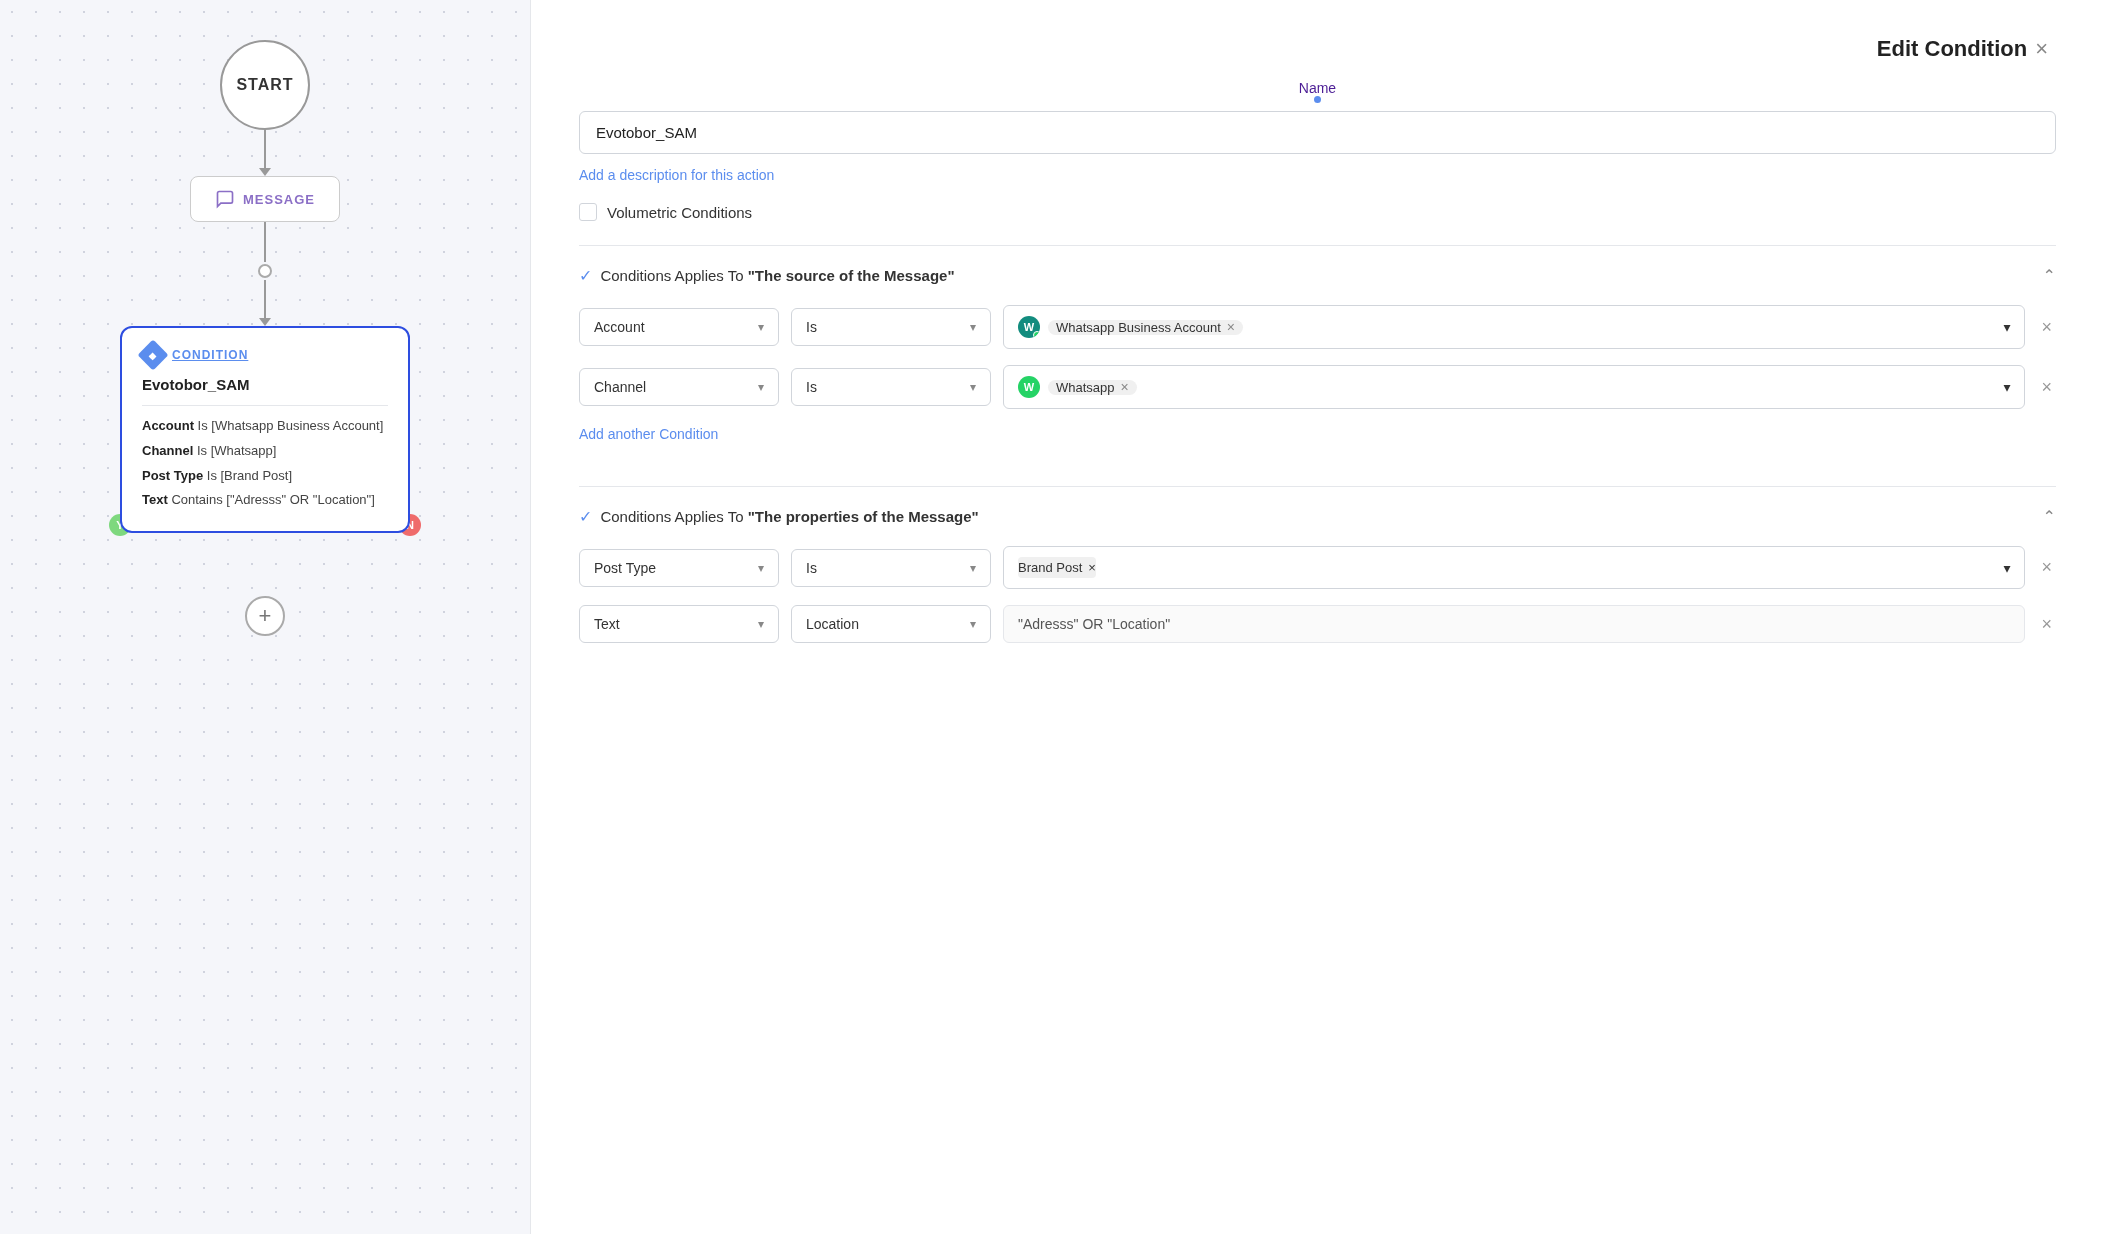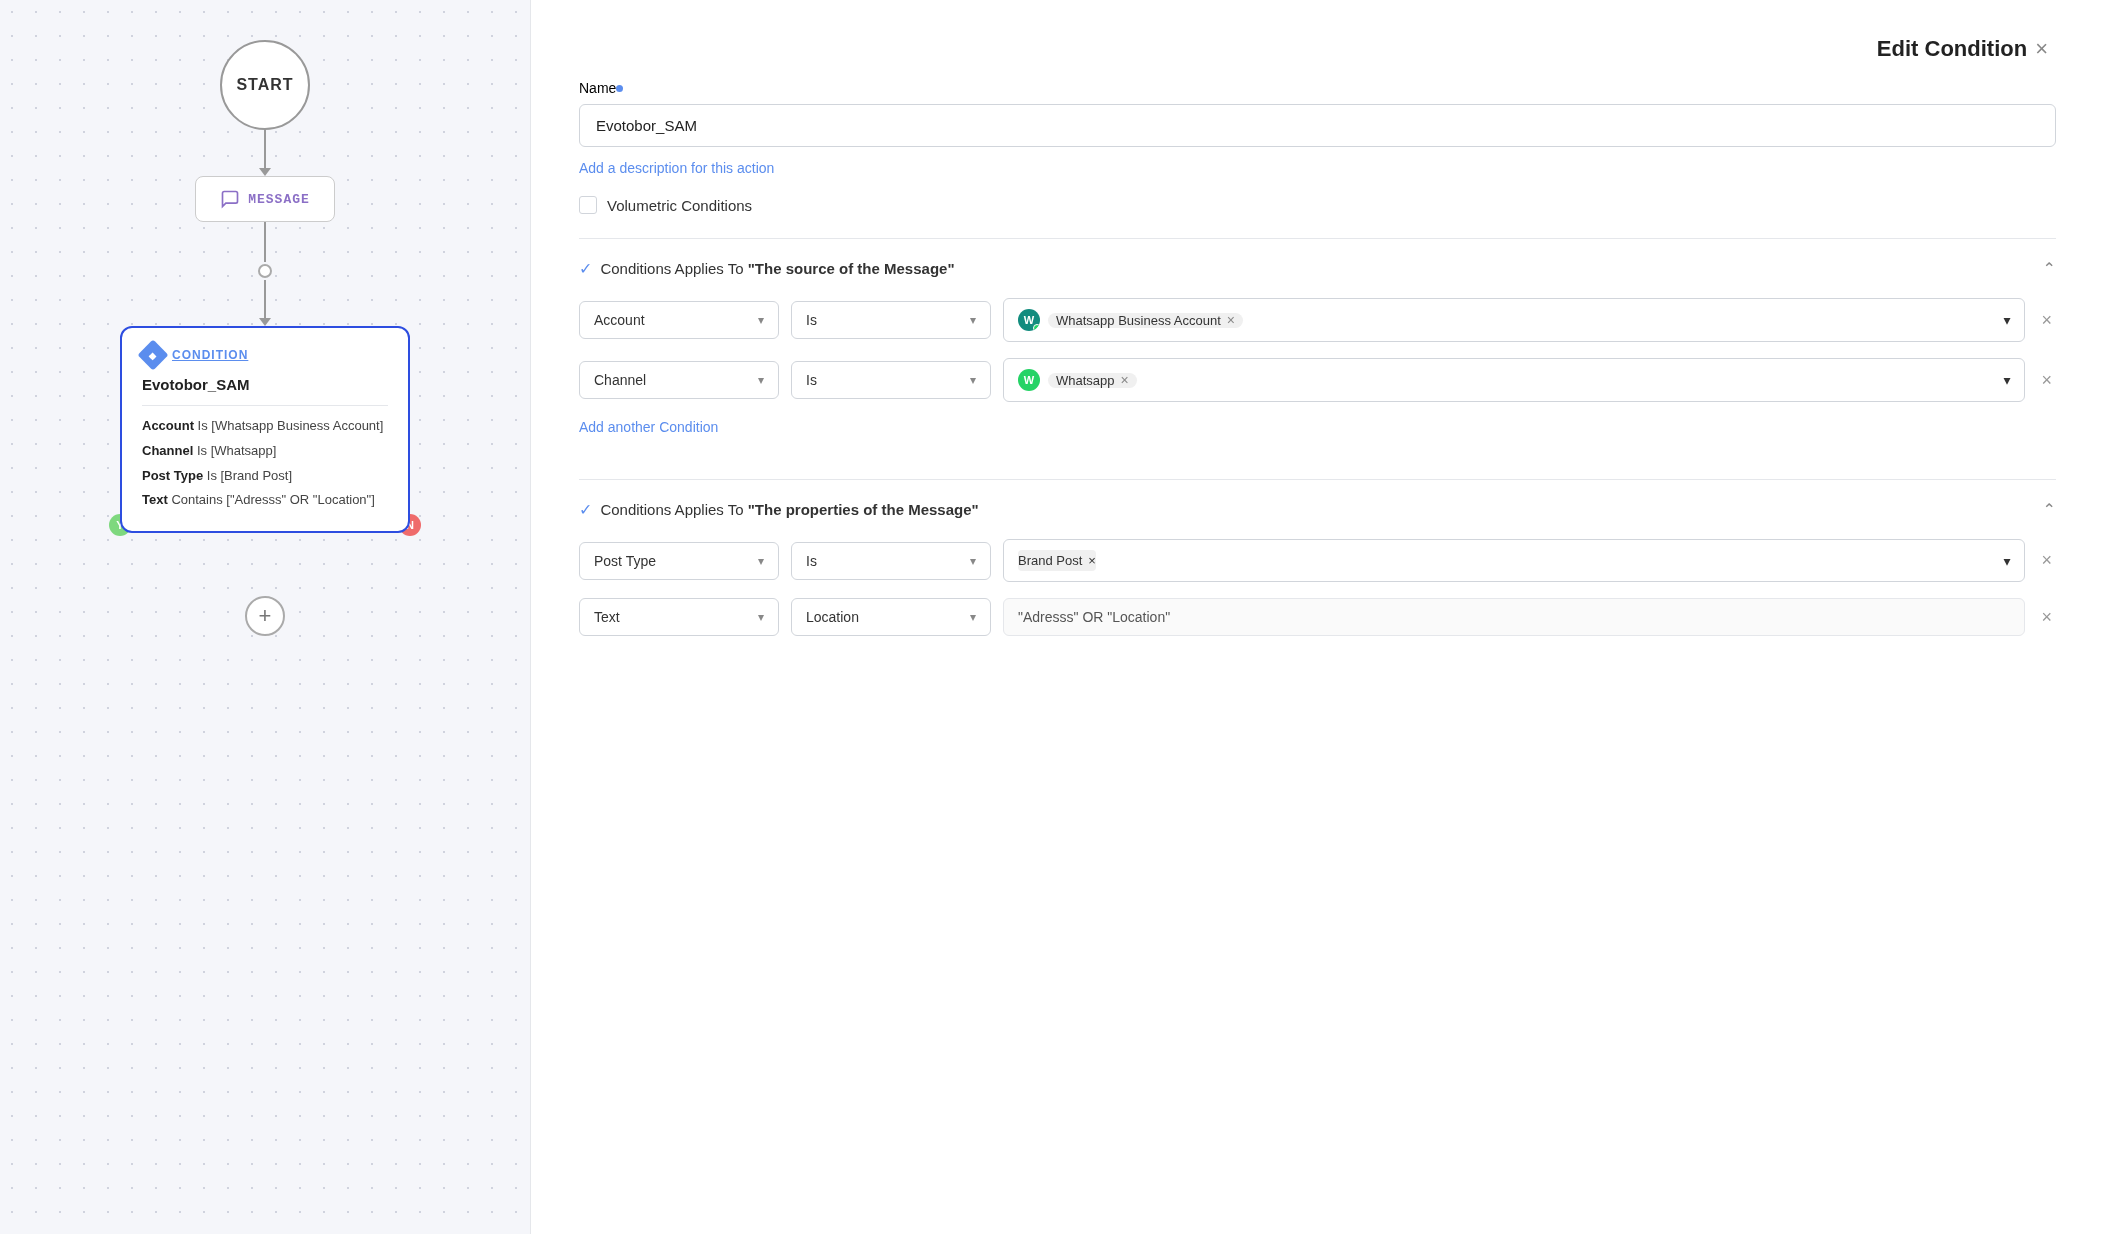--- a/index.html
+++ b/index.html
@@ -62,21 +62,20 @@
       background: white;
       padding: 12px 24px;
       display: flex;
       align-items: center;
       gap: 8px;
       font-size: 13px;
       font-weight: 600;
       color: #8b6fc6;
       letter-spacing: 1px;
       text-transform: uppercase;
-      font-family: Liberation Mono, monospace;
     }
 
     .message-icon {
       width: 20px;
       height: 20px;
       color: #8b6fc6;
     }
 
     .flow-dot {
       width: 14px;
@@ -226,25 +225,26 @@
       background: none;
       border: none;
       cursor: pointer;
       font-size: 22px;
       color: #888;
       padding: 4px 8px;
     }
 
     .field-label {
       font-size: 14px;
-      color: #000000;
+      color: #4c1d95;
       margin-bottom: 8px;
       display: flex;
       align-items: center;
       gap: 0;
+      flex-direction: column;
     }
 
     .required-dot {
       width: 7px;
       height: 7px;
       border-radius: 50%;
       background: #5b8dee;
       display: inline-block;
     }
 

